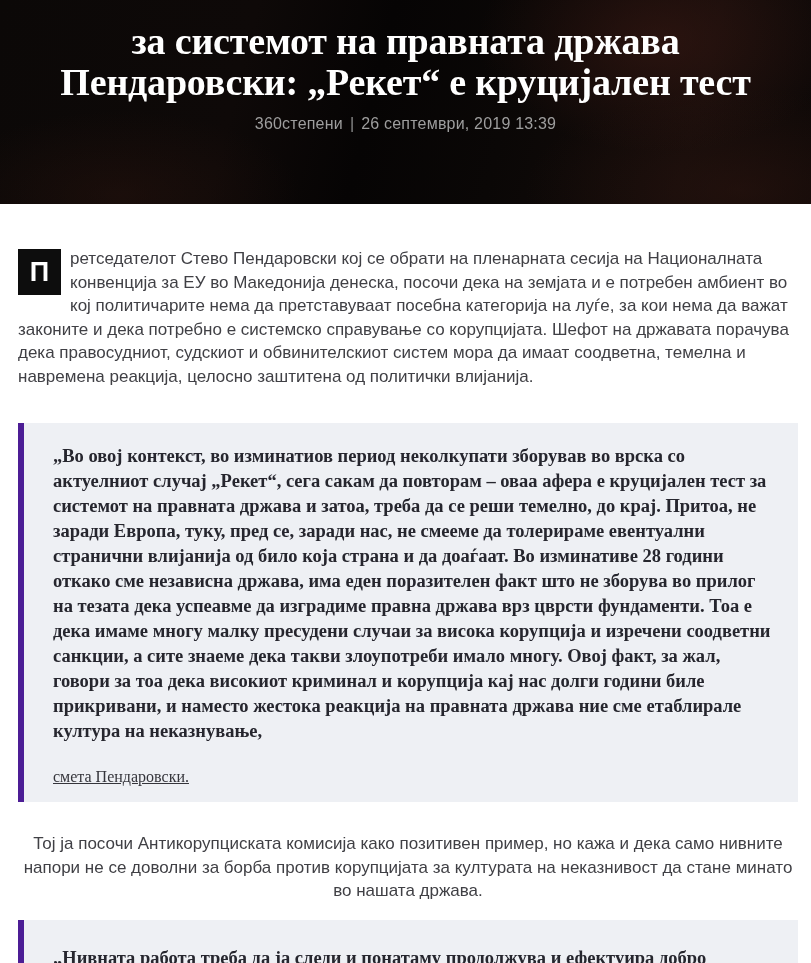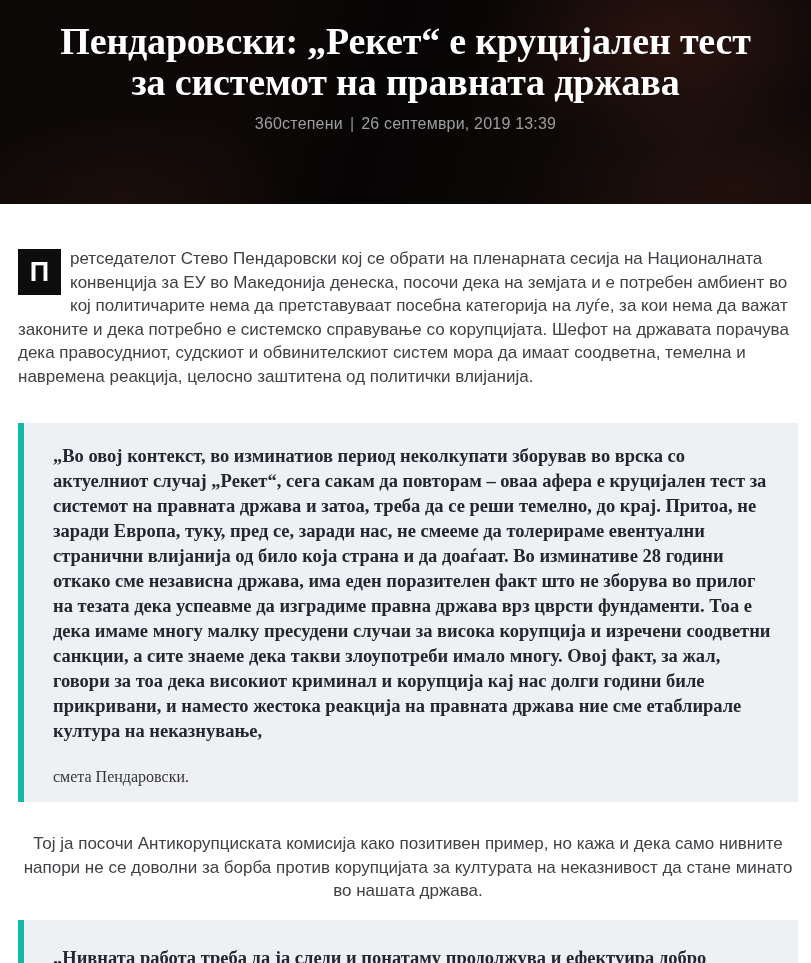--- a/index.html
+++ b/index.html
@@ -64,52 +64,53 @@
     font-size: 27px;
     line-height: 46px;
     text-align: center;
     margin-right: 9px;
     margin-top: 2px;
   }
 
   .quote-block {
     margin-top: 35px;
     background: #eef0f4;
-    border-left: 6px solid #14b8a6;
+    border-left: 6px solid #4c1d95;
     padding: 21px 20px 15px 29px;
   }
   .quote-text {
     font-family: "Liberation Serif", "DejaVu Serif", serif;
     font-weight: bold;
     font-size: 18.5px;
     line-height: 25px;
     color: #26262e;
   }
   .quote-attr {
     margin-top: 23px;
     font-family: "Liberation Serif", "DejaVu Serif", serif;
     font-size: 16px;
     line-height: 20px;
     font-weight: normal;
     color: #35353b;
+    text-decoration: underline;
   }
   .para-2 { margin-top: 30px; text-align: center; }
   .quote-block.second {
     margin-top: 17px;
     padding-top: 26px;
     padding-bottom: 70px; 
   }
 </style>
 </head>
 <body>
 
 <header class="hero">
   <h1>
+    <span class="title-line">за системот на правната држава</span>
     <span class="title-line">Пендаровски: „Рекет“ е круцијален тест</span>
-    <span class="title-line">за системот на правната држава</span>
   </h1>
   <div class="article-meta">
     <span>360степени</span><span class="divider">|</span><span>26 септември, 2019 13:39</span>
   </div>
 </header>
 
 <main class="article">
 
   <p class="para">
     <span class="dropcap">П</span><span>ретседателот Стево Пендаровски кој се обрати на пленарната сесија на Националната конвенција за ЕУ во Македонија денеска, посочи дека на земјата и е потребен амбиент во кој политичарите нема да претставуваат посебна категорија на луѓе, за кои нема да важат законите и дека потребно е системско справување со корупцијата. Шефот на државата порачува дека правосудниот, судскиот и обвинителскиот систем мора да имаат соодветна, темелна и навремена реакција, целосно заштитена од политички влијанија.</span>

